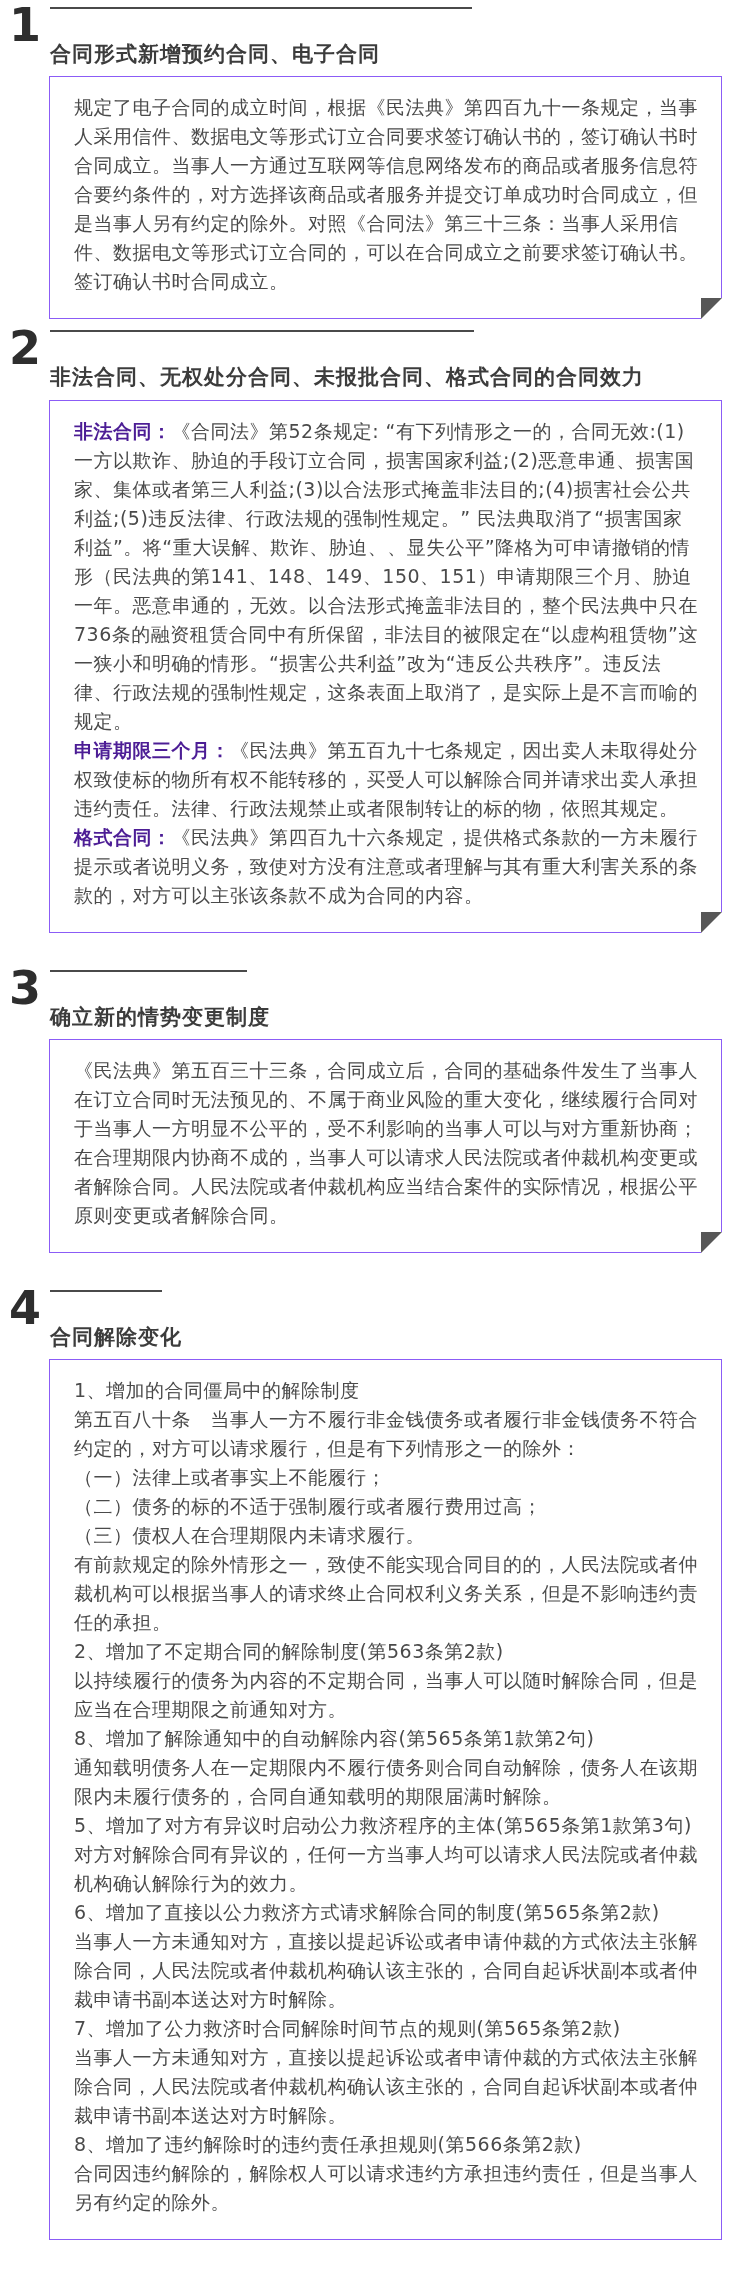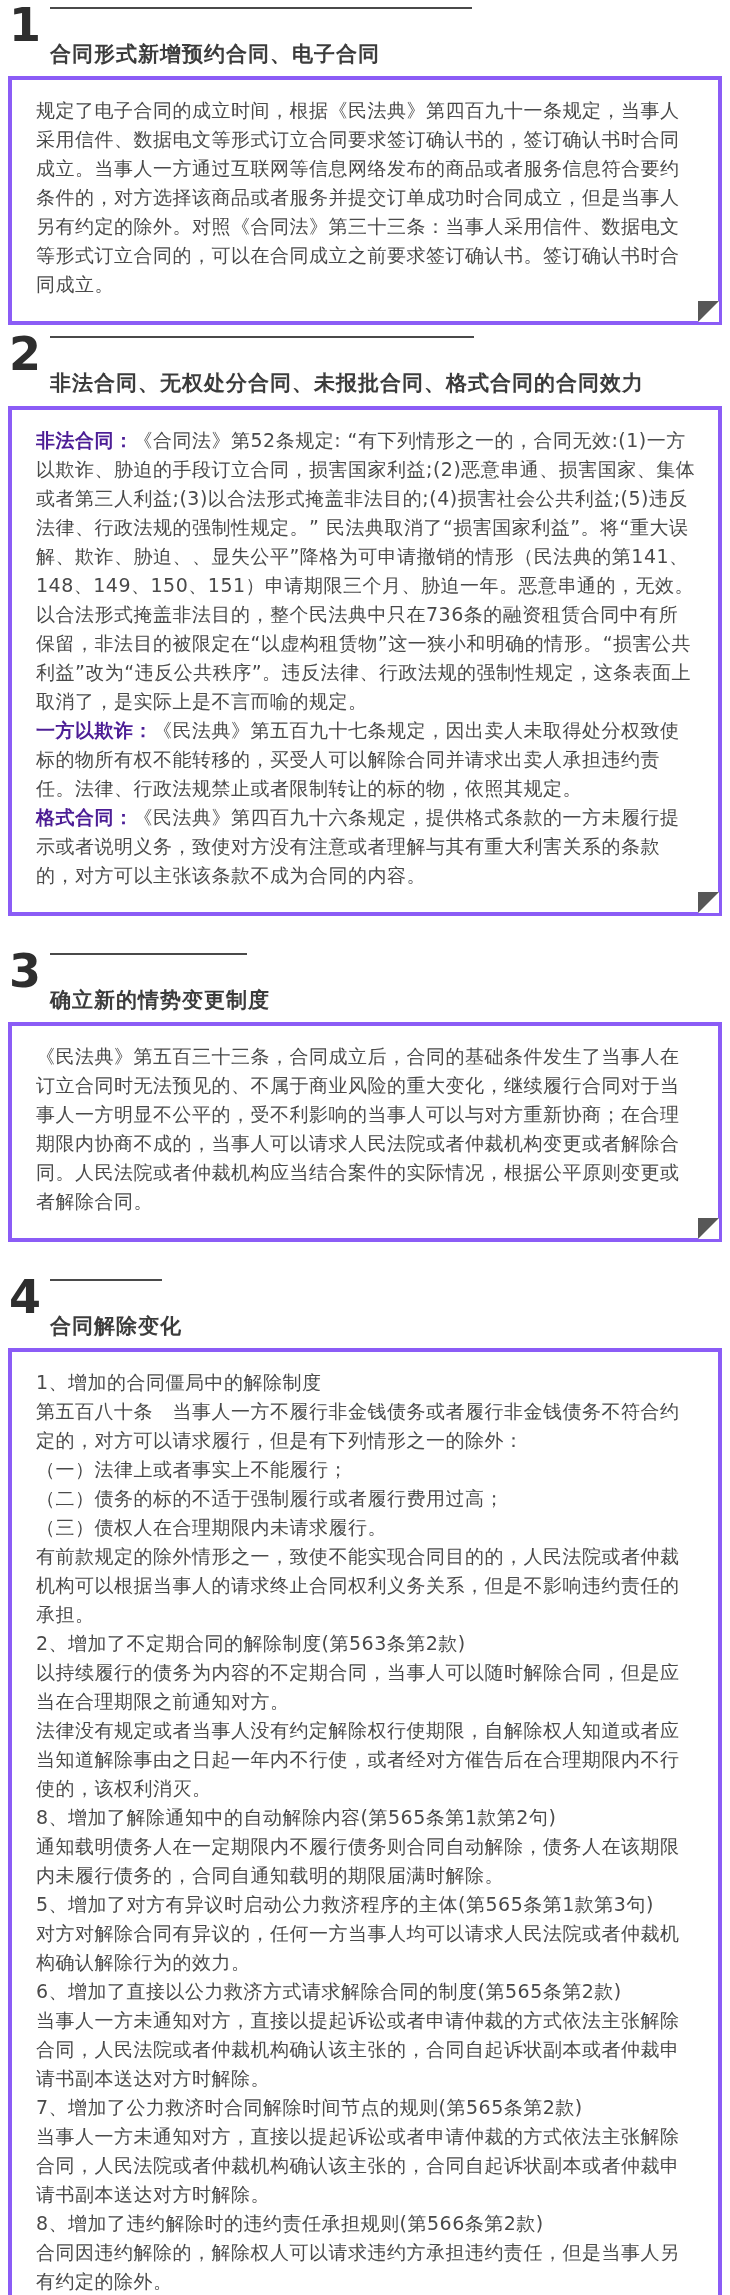--- a/index.html
+++ b/index.html
@@ -30,25 +30,26 @@
   .section-heading {
     font-size: 21px;
     font-weight: 700;
     color: #3c3c3c;
     letter-spacing: 1px;
     line-height: 1.3;
     margin-top: 32px;
   }
   .content-box {
     position: relative;
-    border: 4px solid #8b5cf6;
+    border: 1px solid #8b5cf6;
     padding: 16px 22px 22px 24px;
     font-size: 19px;
     line-height: 29px;
     letter-spacing: 0.5px;
+    margin-left: 41px;
   }
   .fold {
     position: absolute;
     right: -1px;
     bottom: -1px;
     width: 0;
     height: 0;
     border-top: 21px solid #575757;
     border-right: 21px solid #ffffff;
   }
@@ -77,21 +78,21 @@
   <div class="section">
     <div class="section-header">
       <div class="section-number">2</div>
       <div class="heading-block">
         <div class="overline" style="width:424px"></div>
         <div class="section-heading">非法合同、无权处分合同、未报批合同、格式合同的合同效力</div>
       </div>
     </div>
     <div class="content-box">
       <p class="para"><strong>非法合同：</strong><span>《合同法》第52条规定: “有下列情形之一的，合同无效:(1)一方以欺诈、胁迫的手段订立合同，损害国家利益;(2)恶意串通、损害国家、集体或者第三人利益;(3)以合法形式掩盖非法目的;(4)损害社会公共利益;(5)违反法律、行政法规的强制性规定。” 民法典取消了“损害国家利益”。将“重大误解、欺诈、胁迫、、显失公平”降格为可申请撤销的情形（民法典的第141、148、149、150、151）申请期限三个月、胁迫一年。恶意串通的，无效。以合法形式掩盖非法目的，整个民法典中只在736条的融资租赁合同中有所保留，非法目的被限定在“以虚构租赁物”这一狭小和明确的情形。“损害公共利益”改为“违反公共秩序”。违反法律、行政法规的强制性规定，这条表面上取消了，是实际上是不言而喻的规定。</span></p>
-      <p class="para"><strong>一方以欺诈：</strong><span>《民法典》第五百九十七条规定，因出卖人未取得处分权致使标的物所有权不能转移的，买受人可以解除合同并请求出卖人承担违约责任。法律、行政法规禁止或者限制转让的标的物，依照其规定。</span></p>
+      <p class="para"><strong>申请期限三个月：</strong><span>《民法典》第五百九十七条规定，因出卖人未取得处分权致使标的物所有权不能转移的，买受人可以解除合同并请求出卖人承担违约责任。法律、行政法规禁止或者限制转让的标的物，依照其规定。</span></p>
       <p class="para"><strong>格式合同：</strong><span>《民法典》第四百九十六条规定，提供格式条款的一方未履行提示或者说明义务，致使对方没有注意或者理解与其有重大利害关系的条款的，对方可以主张该条款不成为合同的内容。</span></p>
       <div class="fold"></div>
     </div>
   </div>
 
   <div class="section">
     <div class="section-header">
       <div class="section-number">3</div>
       <div class="heading-block">
         <div class="overline" style="width:197px"></div>
@@ -114,21 +115,20 @@
     </div>
     <div class="content-box">
       <p class="para">1、增加的合同僵局中的解除制度</p>
       <p class="para">第五百八十条　当事人一方不履行非金钱债务或者履行非金钱债务不符合约定的，对方可以请求履行，但是有下列情形之一的除外：</p>
       <p class="para">（一）法律上或者事实上不能履行；</p>
       <p class="para">（二）债务的标的不适于强制履行或者履行费用过高；</p>
       <p class="para">（三）债权人在合理期限内未请求履行。</p>
       <p class="para">有前款规定的除外情形之一，致使不能实现合同目的的，人民法院或者仲裁机构可以根据当事人的请求终止合同权利义务关系，但是不影响违约责任的承担。</p>
       <p class="para">2、增加了不定期合同的解除制度(第563条第2款)</p>
       <p class="para">以持续履行的债务为内容的不定期合同，当事人可以随时解除合同，但是应当在合理期限之前通知对方。</p>
-      <p class="para">法律没有规定或者当事人没有约定解除权行使期限，自解除权人知道或者应当知道解除事由之日起一年内不行使，或者经对方催告后在合理期限内不行使的，该权利消灭。</p>
       <p class="para">8、增加了解除通知中的自动解除内容(第565条第1款第2句)</p>
       <p class="para">通知载明债务人在一定期限内不履行债务则合同自动解除，债务人在该期限内未履行债务的，合同自通知载明的期限届满时解除。</p>
       <p class="para">5、增加了对方有异议时启动公力救济程序的主体(第565条第1款第3句)</p>
       <p class="para">对方对解除合同有异议的，任何一方当事人均可以请求人民法院或者仲裁机构确认解除行为的效力。</p>
       <p class="para">6、增加了直接以公力救济方式请求解除合同的制度(第565条第2款)</p>
       <p class="para">当事人一方未通知对方，直接以提起诉讼或者申请仲裁的方式依法主张解除合同，人民法院或者仲裁机构确认该主张的，合同自起诉状副本或者仲裁申请书副本送达对方时解除。</p>
       <p class="para">7、增加了公力救济时合同解除时间节点的规则(第565条第2款)</p>
       <p class="para">当事人一方未通知对方，直接以提起诉讼或者申请仲裁的方式依法主张解除合同，人民法院或者仲裁机构确认该主张的，合同自起诉状副本或者仲裁申请书副本送达对方时解除。</p>
       <p class="para">8、增加了违约解除时的违约责任承担规则(第566条第2款)</p>
       <p class="para">合同因违约解除的，解除权人可以请求违约方承担违约责任，但是当事人另有约定的除外。</p>

